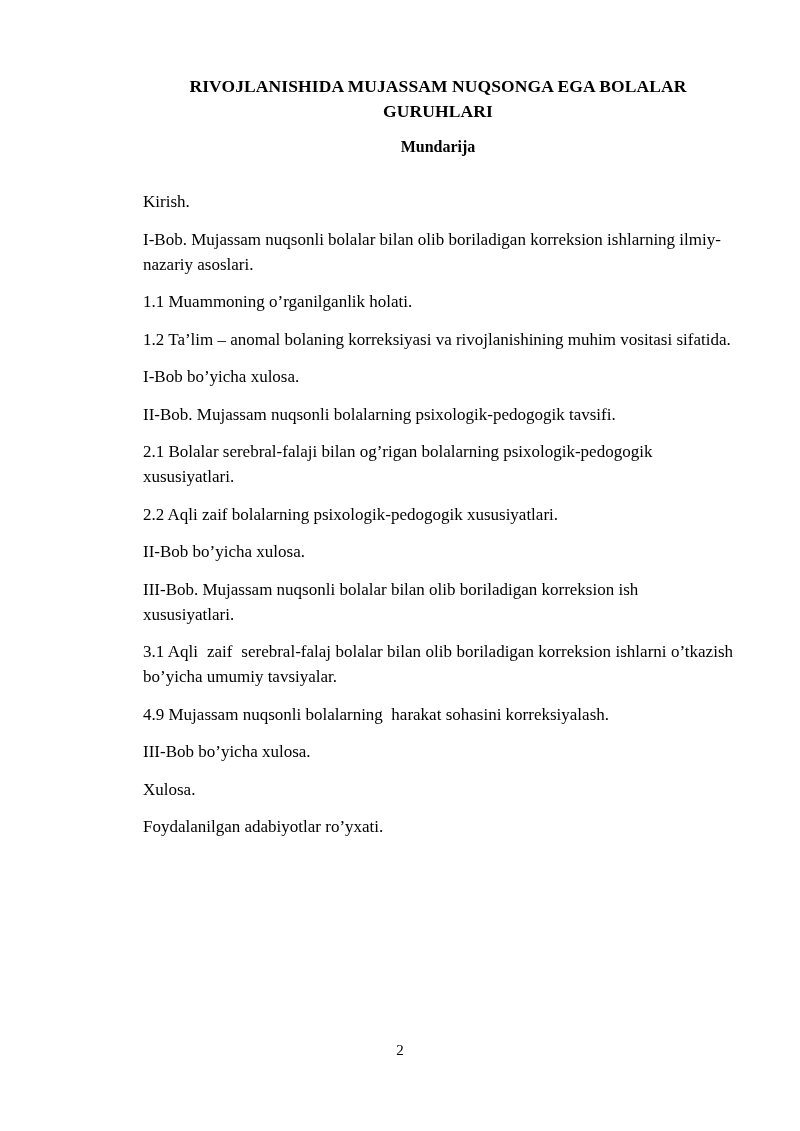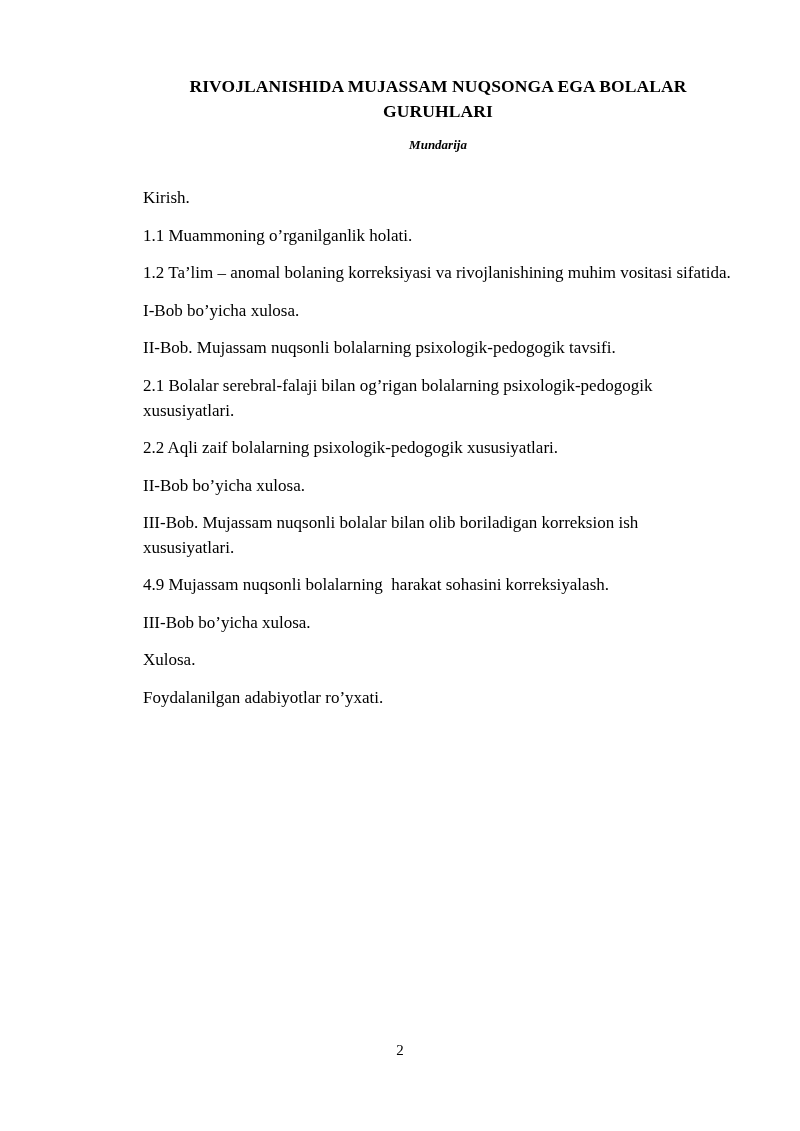--- a/index.html
+++ b/index.html
@@ -37,26 +37,25 @@
   .doc-title {
     font-size: 17.5px;
     font-weight: bold;
     text-align: center;
     line-height: 1.42;
     margin: 0 0 0 0;
     letter-spacing: 0.1px;
   }
 
   .subtitle {
-    font-size: 13px;
+    font-size: 16px;
     font-weight: bold;
     text-align: center;
     margin: 12px 0 0 0;
     line-height: 1.42;
-    font-style: italic;
   }
 
   .toc {
     margin-top: 32px;
   }
 
   .toc-entry {
     font-size: 17px;
     line-height: 1.47;
     margin: 0 0 12.5px 0;
@@ -86,28 +85,30 @@
 <div class="page">
 
   <div class="content">
 
     <h1 class="doc-title"><span>RIVOJLANISHIDA MUJASSAM NUQSONGA EGA BOLALAR</span><br><span>GURUHLARI</span></h1>
 
     <h2 class="subtitle">Mundarija</h2>
 
     <div class="toc">
       <p class="toc-entry">Kirish.</p>
+      <p class="toc-entry">I-Bob. Mujassam nuqsonli bolalar bilan olib boriladigan korreksion ishlarning ilmiy-nazariy asoslari.</p>
       <p class="toc-entry">1.1 Muammoning o’rganilganlik holati.</p>
       <p class="toc-entry">1.2 Ta’lim – anomal bolaning korreksiyasi va rivojlanishining muhim vositasi sifatida.</p>
       <p class="toc-entry">I-Bob bo’yicha xulosa.</p>
       <p class="toc-entry">II-Bob. Mujassam nuqsonli bolalarning psixologik-pedogogik tavsifi.</p>
       <p class="toc-entry">2.1 Bolalar serebral-falaji bilan og’rigan bolalarning psixologik-pedogogik xususiyatlari.</p>
       <p class="toc-entry">2.2 Aqli zaif bolalarning psixologik-pedogogik xususiyatlari.</p>
       <p class="toc-entry">II-Bob bo’yicha xulosa.</p>
       <p class="toc-entry">III-Bob. Mujassam nuqsonli bolalar bilan olib boriladigan korreksion ish xususiyatlari.</p>
+      <p class="toc-entry justified">3.1 Aqli  zaif  serebral-falaj bolalar bilan olib boriladigan korreksion ishlarni o’tkazish bo’yicha umumiy tavsiyalar.</p>
       <p class="toc-entry">4.9 Mujassam nuqsonli bolalarning  harakat sohasini korreksiyalash.</p>
       <p class="toc-entry">III-Bob bo’yicha xulosa.</p>
       <p class="toc-entry">Xulosa.</p>
       <p class="toc-entry">Foydalanilgan adabiyotlar ro’yxati.</p>
     </div>
 
   </div>
 
   <div class="page-number">2</div>
 

